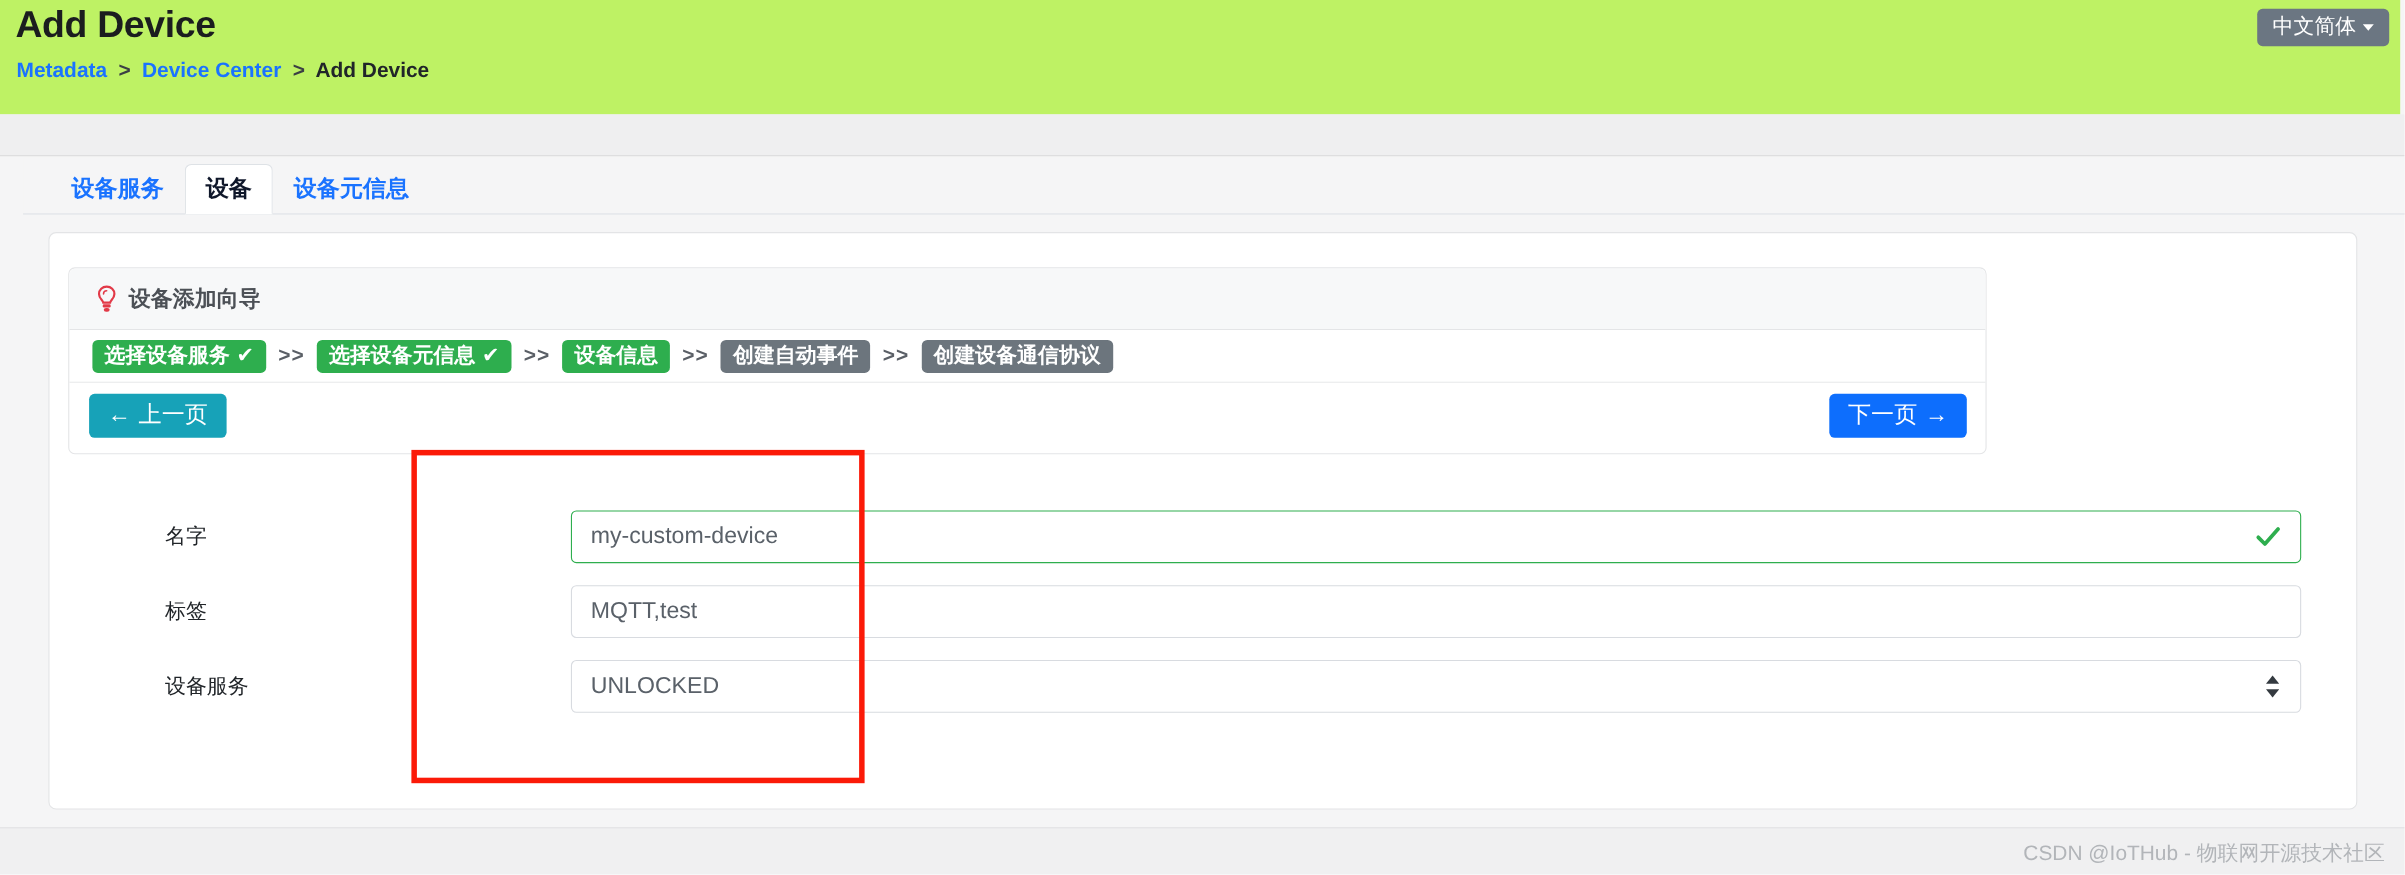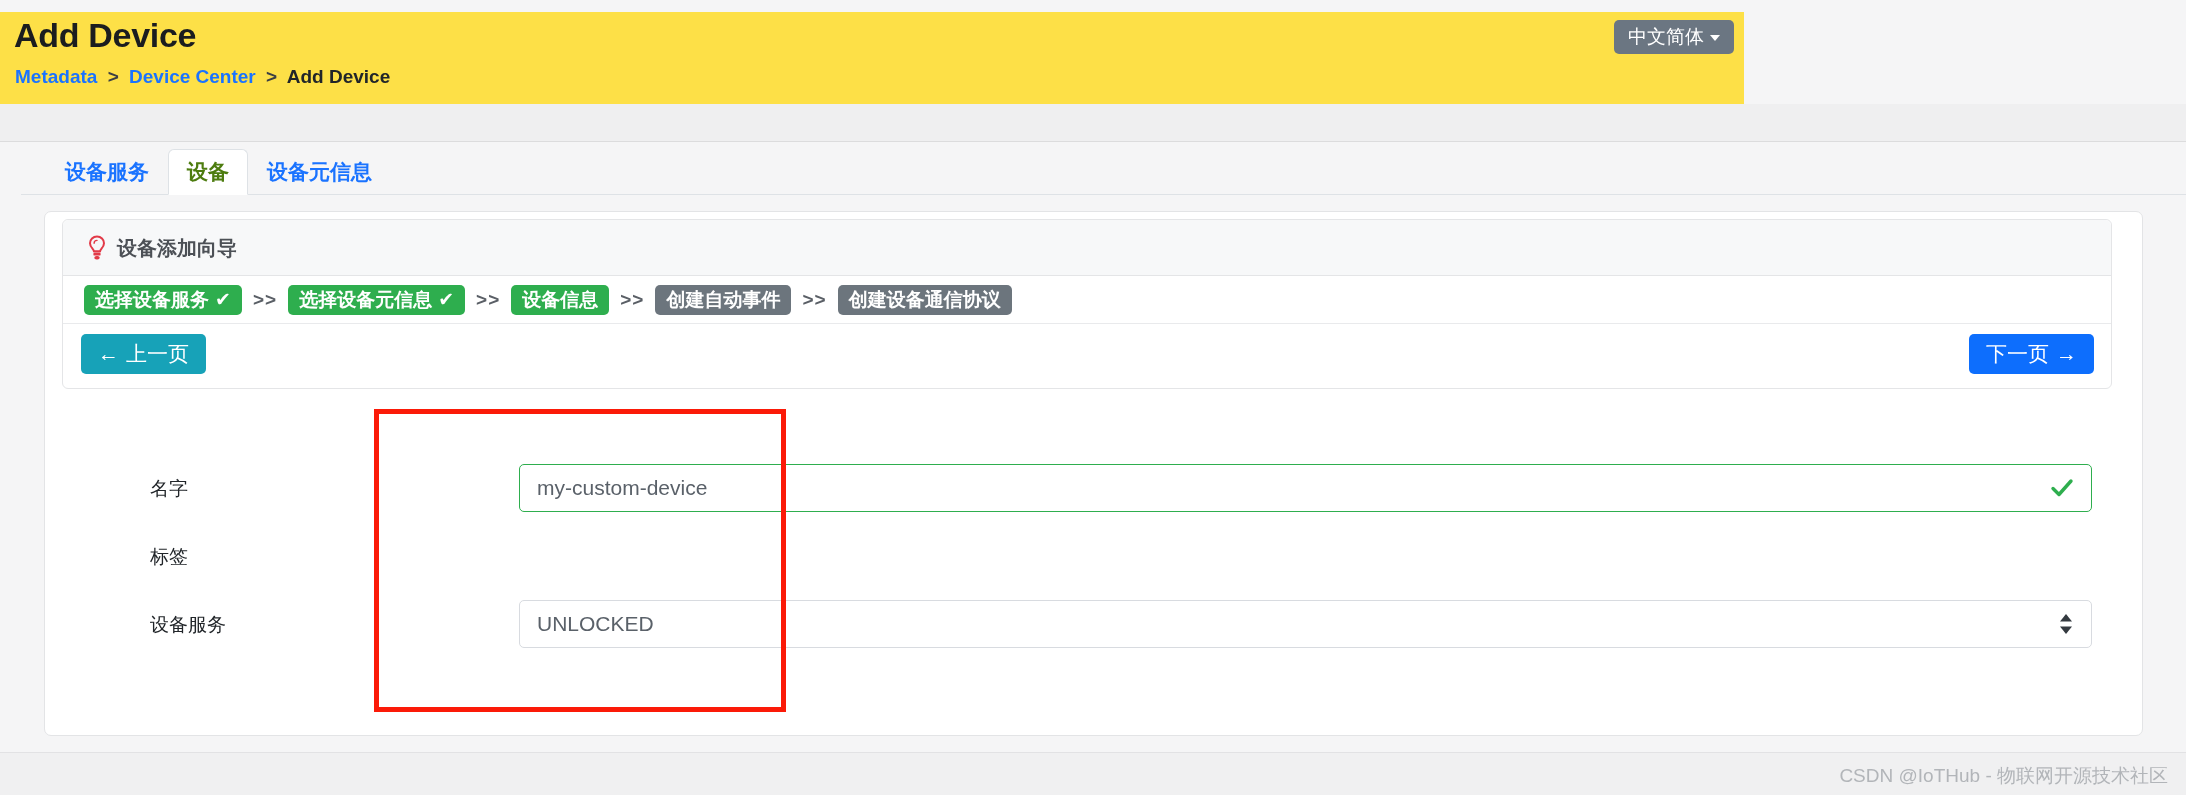--- a/index.html
+++ b/index.html
@@ -10,24 +10,24 @@
     background: #f5f5f6;
     font-family: "Liberation Sans", "DejaVu Sans", sans-serif;
     color: #212529;
     overflow: hidden;
     position: relative;
   }
 
   
   .header-band {
     position: absolute;
-    left: 0; top: 12px;
-    width: 1744px;
+    left: 0; top: 0;
+    width: 2182px;
     height: 104px;
-    background: #fde047;
+    background: #bef264;
   }
   .page-title {
     position: absolute;
     left: 14px; top: 4px;
     font-size: 34px;
     font-weight: bold;
     letter-spacing: -0.3px;
     color: #1b1d1f;
   }
   .breadcrumb {
@@ -92,41 +92,41 @@
     font-weight: bold;
     color: #1a73ff;
     padding: 11px 18px 12px 18px;
     cursor: pointer;
     border: 1px solid transparent;
     border-radius: 6px 6px 0 0;
     line-height: 1;
     white-space: nowrap;
   }
   .tab.active {
-    color: #4d7c0f;
+    color: #0f172a;
     background: #ffffff;
     border-color: #dee2e6 #dee2e6 #ffffff #dee2e6;
   }
 
   
   .card {
     position: absolute;
     left: 44px; top: 211px;
     width: 2099px;
     height: 525px;
     background: #ffffff;
     border: 1px solid #e3e4e6;
     border-radius: 7px;
   }
 
   
   .wizard-panel {
     position: absolute;
-    left: 17px; top: 7px;
-    width: 2050px;
+    left: 17px; top: 31px;
+    width: 1744px;
     border: 1px solid #e4e5e7;
     border-radius: 6px;
     background: #ffffff;
   }
   .wizard-header {
     height: 56px;
     background: #f7f8f9;
     border-bottom: 1px solid #e4e5e7;
     border-radius: 6px 6px 0 0;
     display: flex;
@@ -373,20 +373,23 @@
         <input class="field valid" type="text" value="my-custom-device" style="">
         <svg class="valid-check" viewBox="0 0 26 26">
           <path d="M4 13.5 L10 19.5 L22 6" fill="none" stroke="#2eae4e" stroke-width="3.4" stroke-linecap="round" stroke-linejoin="round"></path>
         </svg>
       </div>
     </div>
 
 
     <div class="form-row">
       <div class="form-label">标签</div>
+      <div class="field-wrap">
+        <input class="field" type="text" value="MQTT,test" style="">
+      </div>
     </div>
 
     <div class="form-row">
       <div class="form-label">设备服务</div>
       <div class="field-wrap">
         <input class="field" type="text" readonly="" value="UNLOCKED" style="">
         <svg class="select-caret" viewBox="0 0 16 22">
           <path d="M8 1 L14 8.5 L2 8.5 Z" fill="#343a40"></path>
           <path d="M8 21 L14 13.5 L2 13.5 Z" fill="#343a40"></path>
         </svg>

